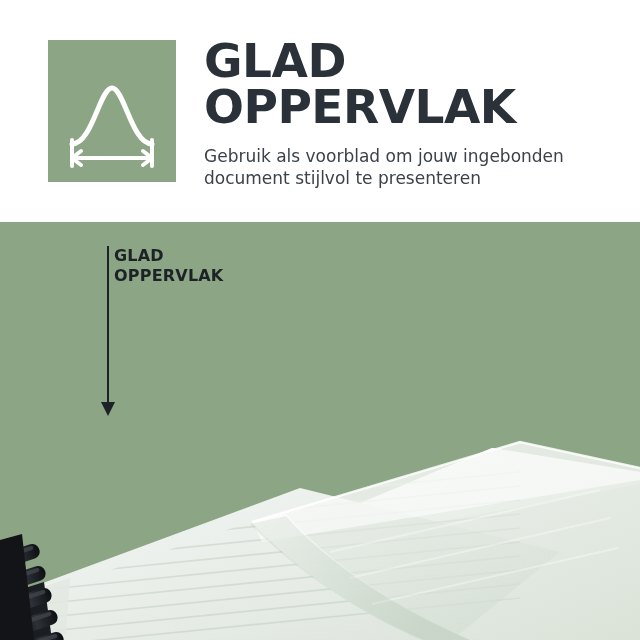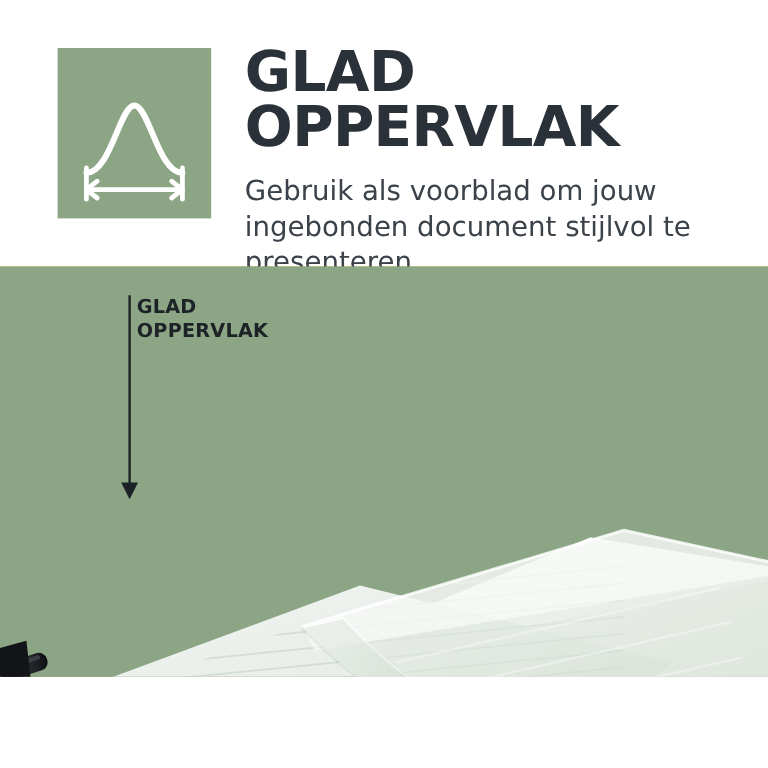--- a/index.html
+++ b/index.html
@@ -11,22 +11,22 @@
     width: 640px;
     height: 640px;
     overflow: hidden;
     font-family: "Liberation Sans", sans-serif;
     -webkit-font-smoothing: antialiased;
   }
 
   #page {
     position: relative;
     width: 640px;
-    height: 564px;
-    background: #fde047;
+    height: 640px;
+    background: #14b8a6;
     overflow: hidden;
   }
 
   
   .header {
     position: absolute;
     left: 0;
     top: 0;
     width: 640px;
     height: 222px;
@@ -64,21 +64,21 @@
     letter-spacing: -0.5px;
     color: #2b3138;
     margin: 0;
     text-transform: uppercase;
   }
   .title .line2 { display: block; }
 
   .subtitle {
     margin-top: 16px;
     font-family: "DejaVu Sans", sans-serif;
-    font-size: 23px;
+    font-size: 17px;
     line-height: 1.28;
     color: #3b424a;
   }
 
   
   .photo {
     position: absolute;
     left: 0;
     top: 222px;
     width: 640px;

